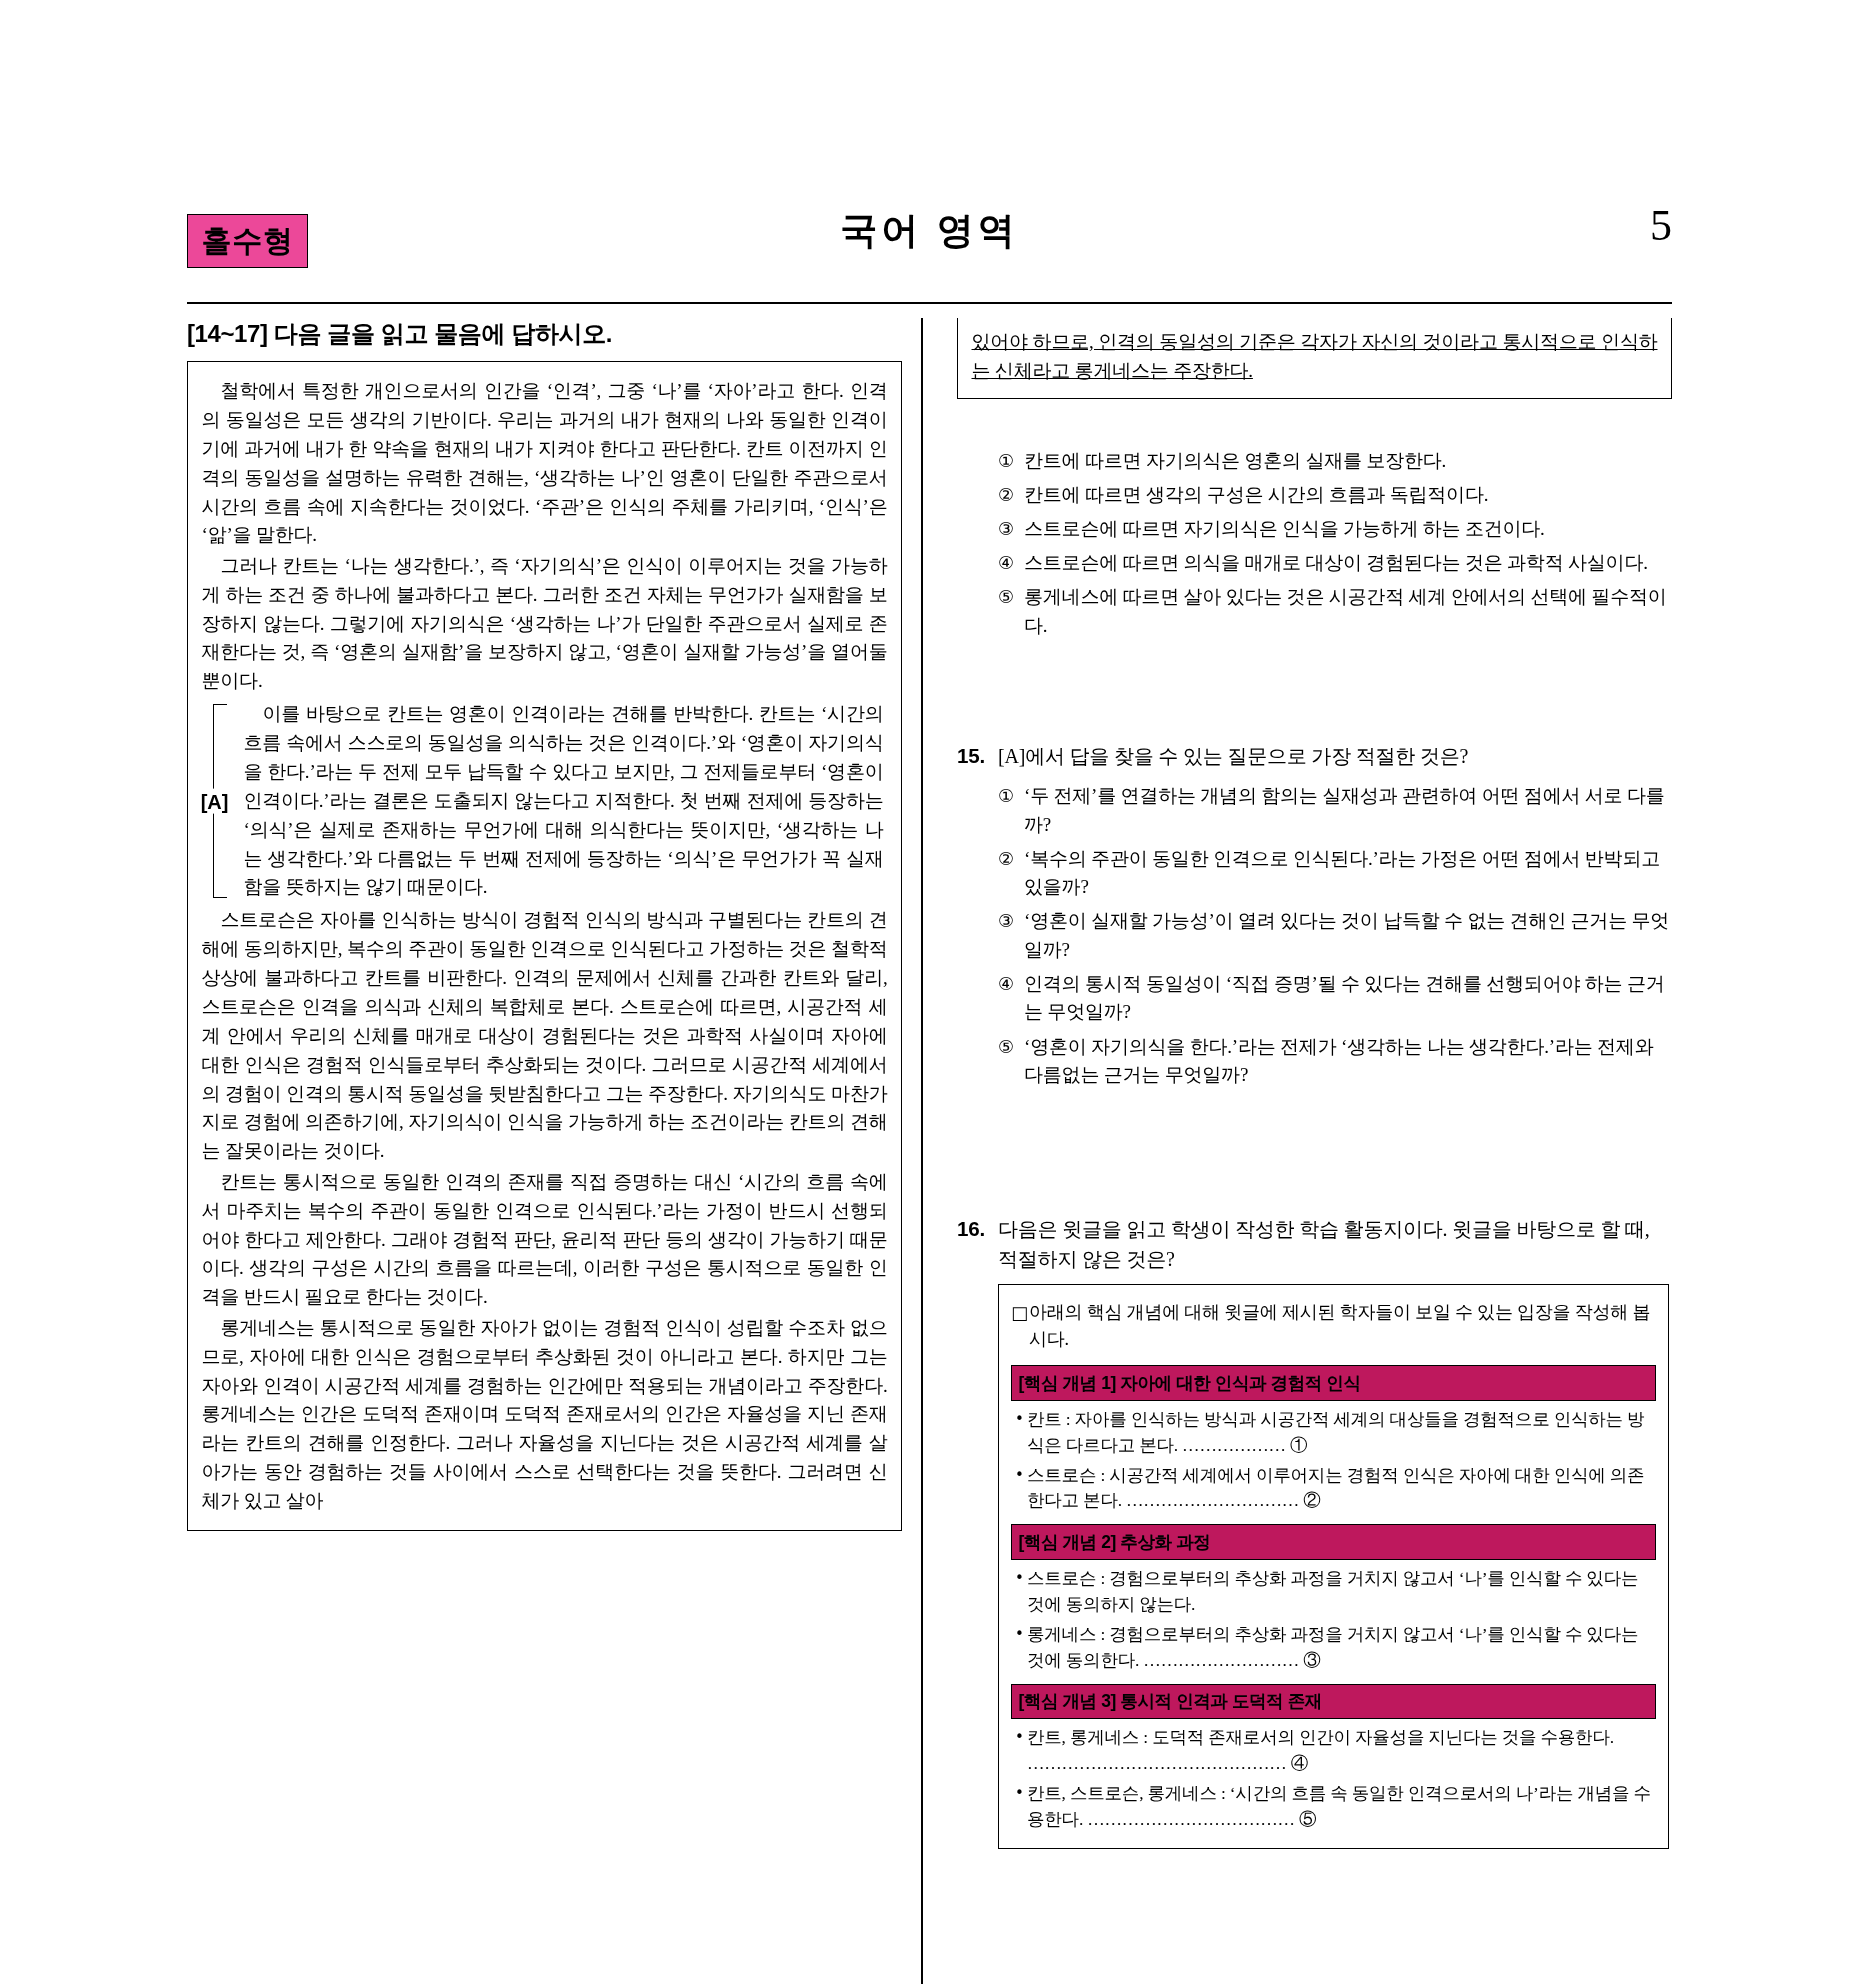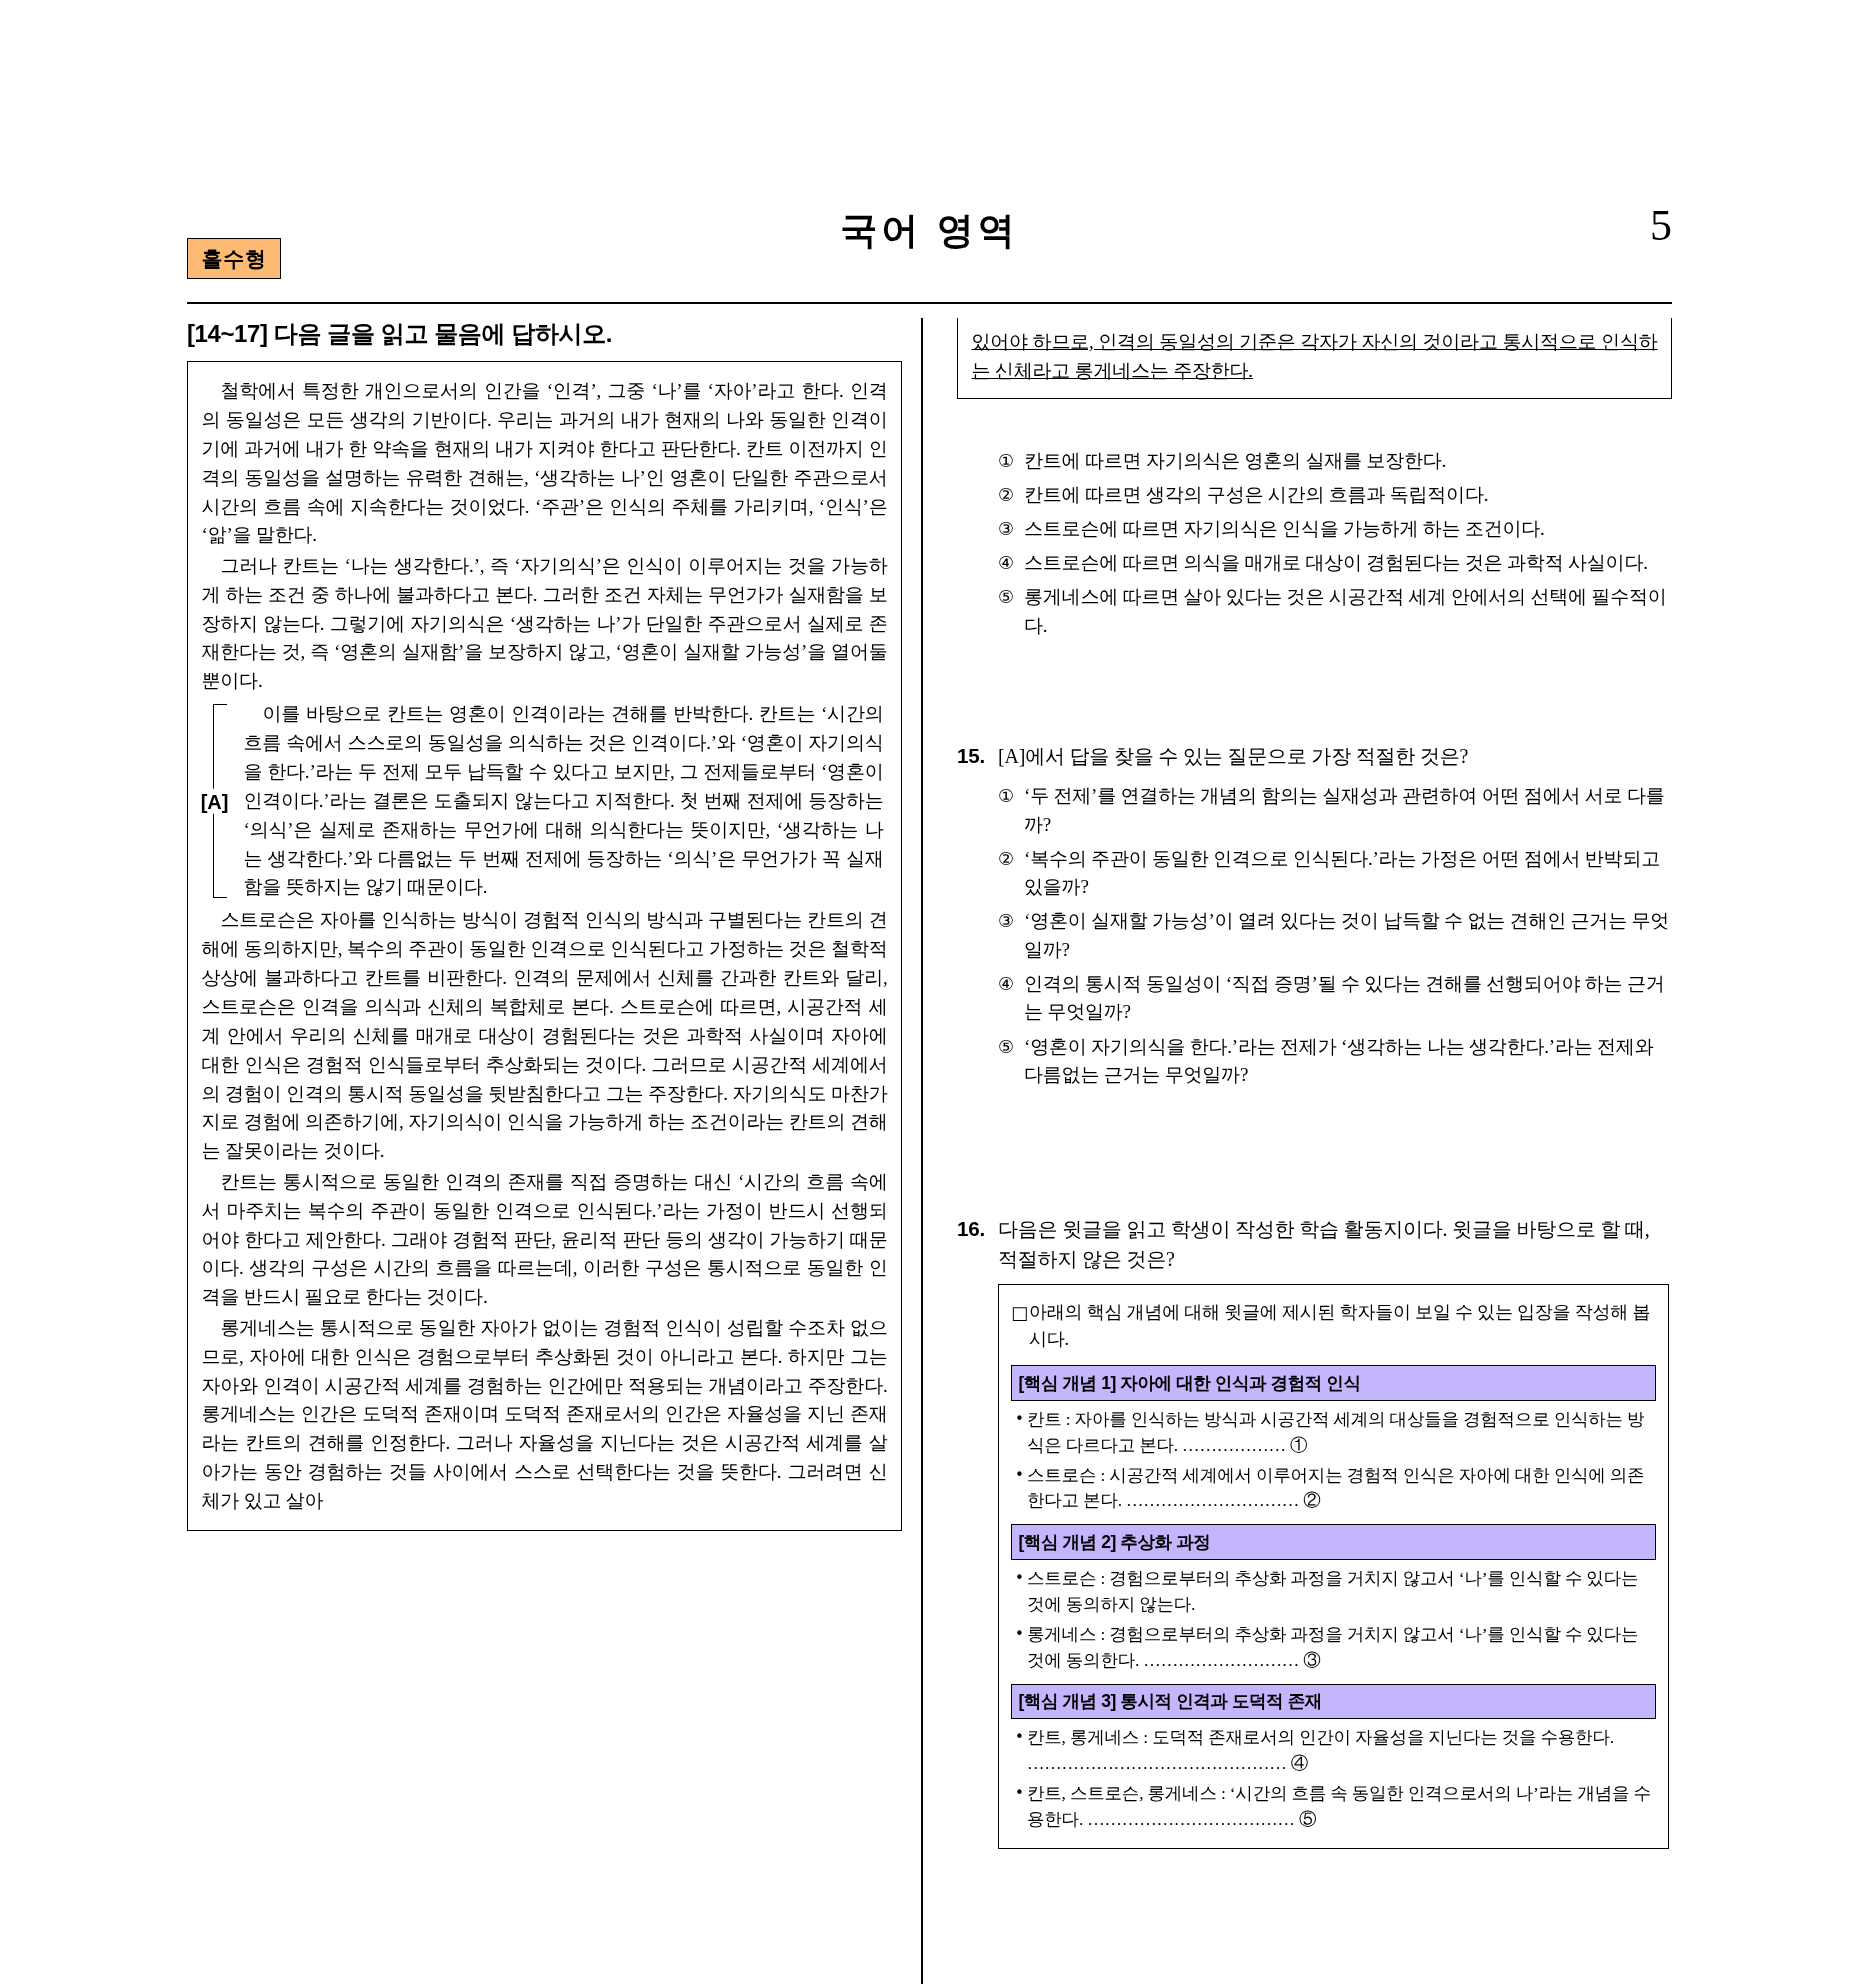--- a/index.html
+++ b/index.html
@@ -24,26 +24,25 @@
     position:absolute;
     left:187px; top:206px;
     width:1485px;
     height:71px;
   }
   .form-badge{
     position:absolute;
     left:0; top:8px;
     border:1.2px solid #000;
     padding:5.6px 13.5px;
-    font-size:21px;
+    font-size:30px;
     letter-spacing:0.8px;
     font-family:"Liberation Sans", sans-serif;
     font-weight:600;
-    background:#fdba74;
-    margin-top:24px;
+    background:#ec4899;
   }
   .subject-title{
     position:absolute;
     left:0; right:0; top:0;
     text-align:center;
     font-size:37px;
     font-weight:700;
     letter-spacing:4px;
     font-family:"Liberation Sans", sans-serif;
   }
@@ -195,21 +194,21 @@
     line-height:1.5;
     letter-spacing:-0.2px;
     margin-bottom:12px;
   }
   .activity-intro .box-mark{
     min-width:18px;
     font-family:"DejaVu Sans", sans-serif;
   }
   .concept-head{
     border:1.2px solid #000;
-    background:#c4b5fd;
+    background:#be185d;
     font-size:17.5px;
     font-family:"Liberation Sans", sans-serif;
     font-weight:600;
     padding:4.8px 6.4px;
     letter-spacing:-0.4px;
     margin-bottom:6.4px;
   }
   .concept-block{ margin-bottom:10.3px; }
   .bullet-item{
     display:flex;

